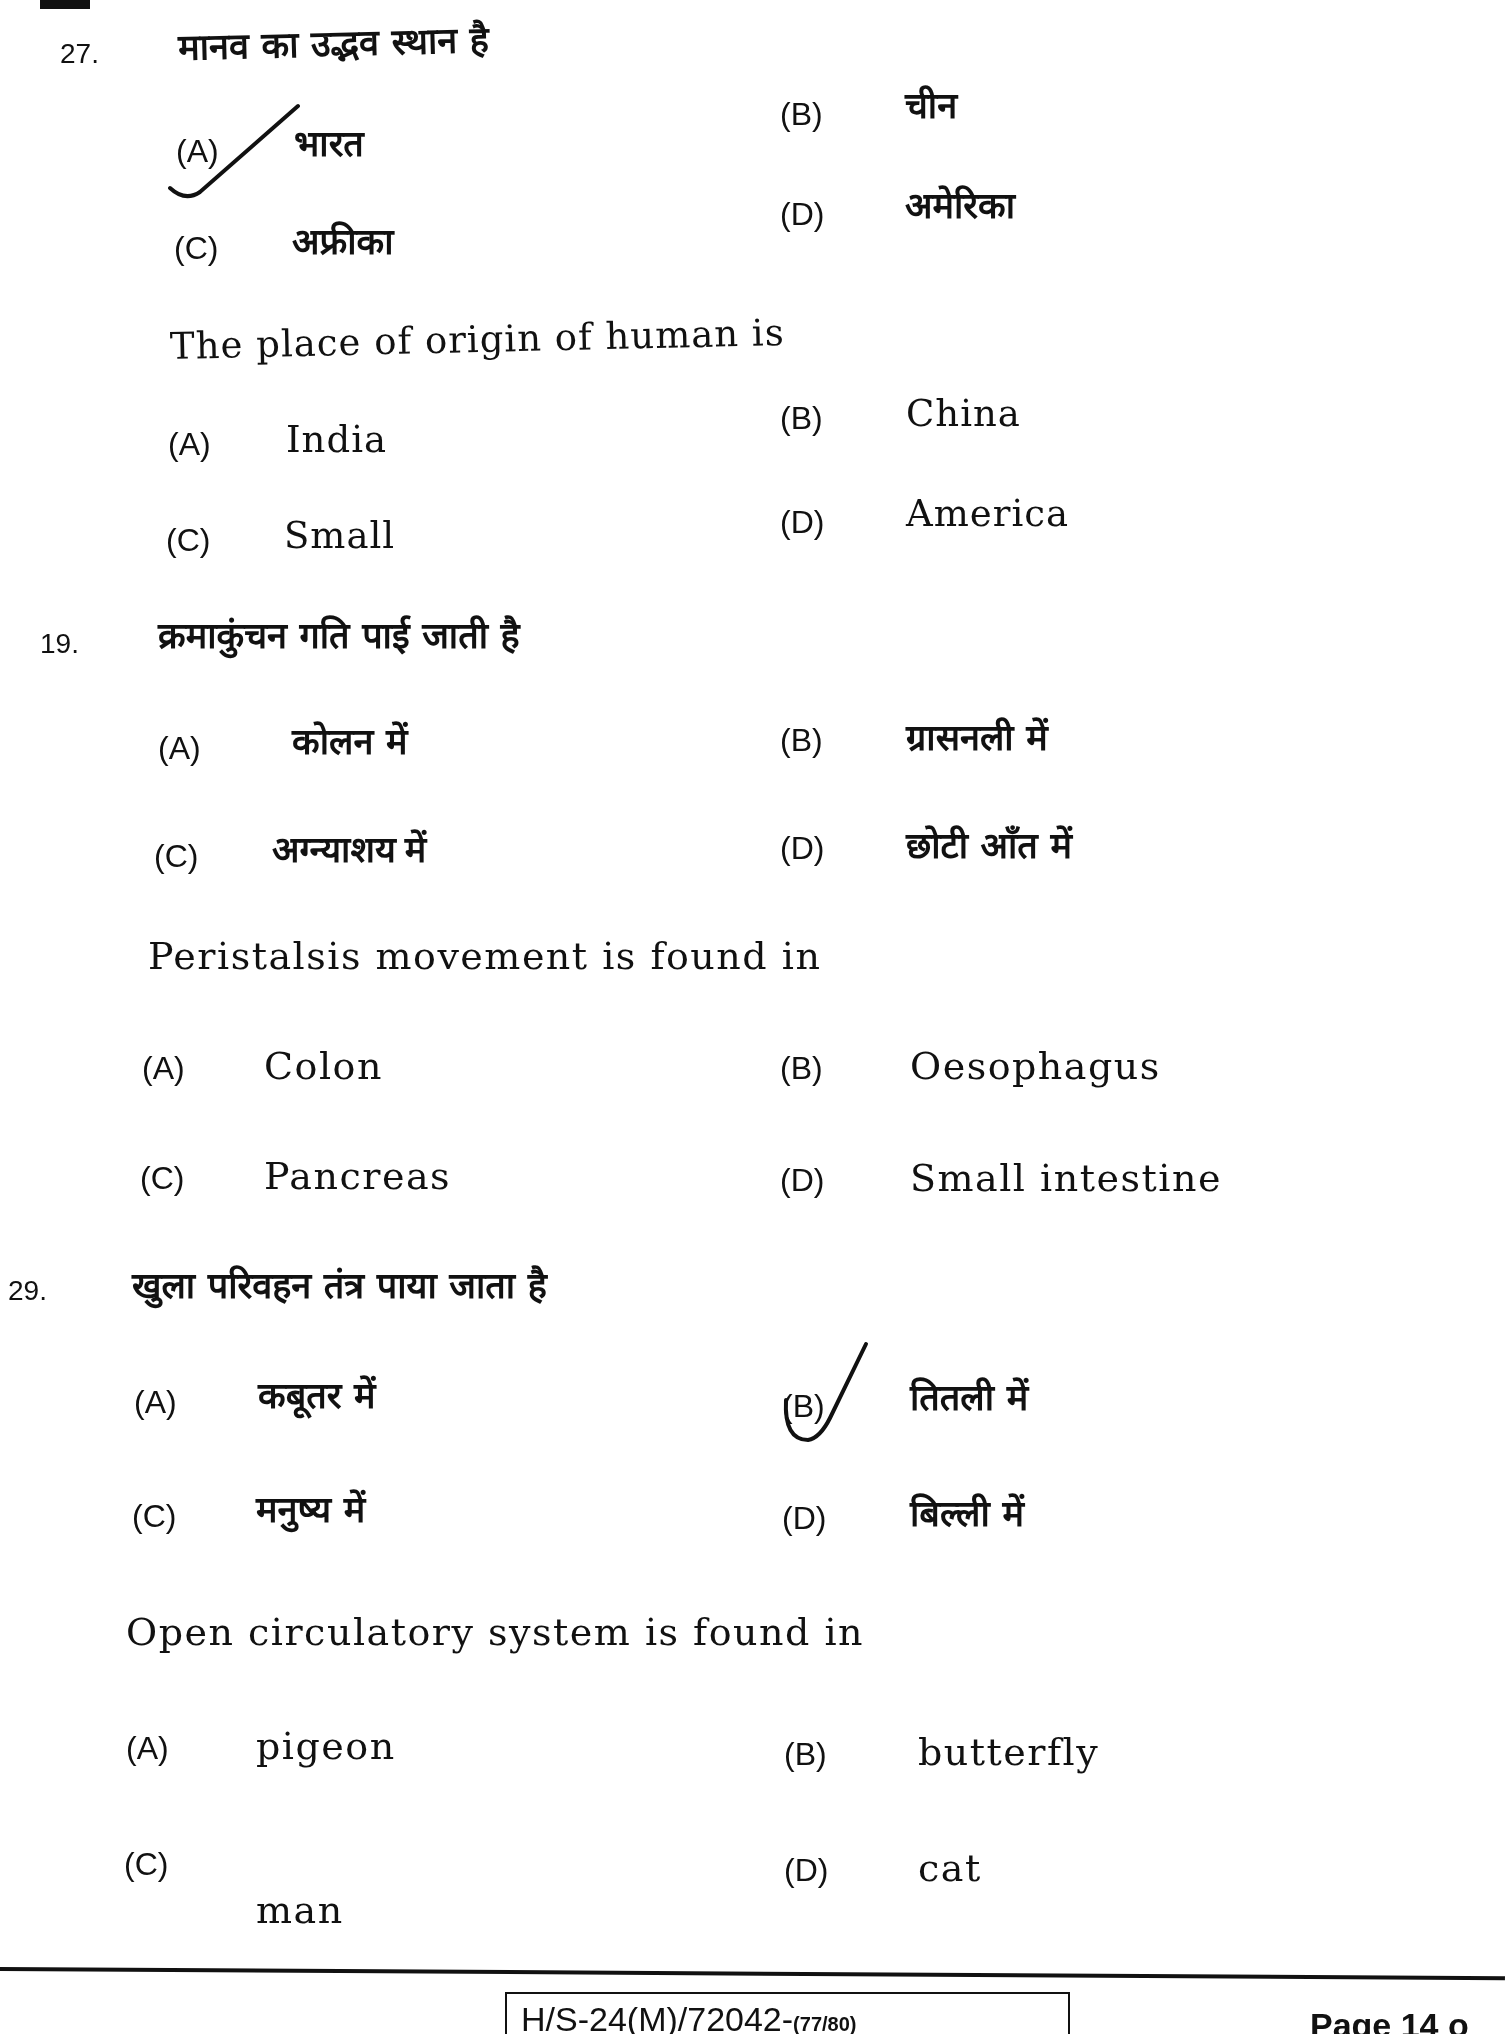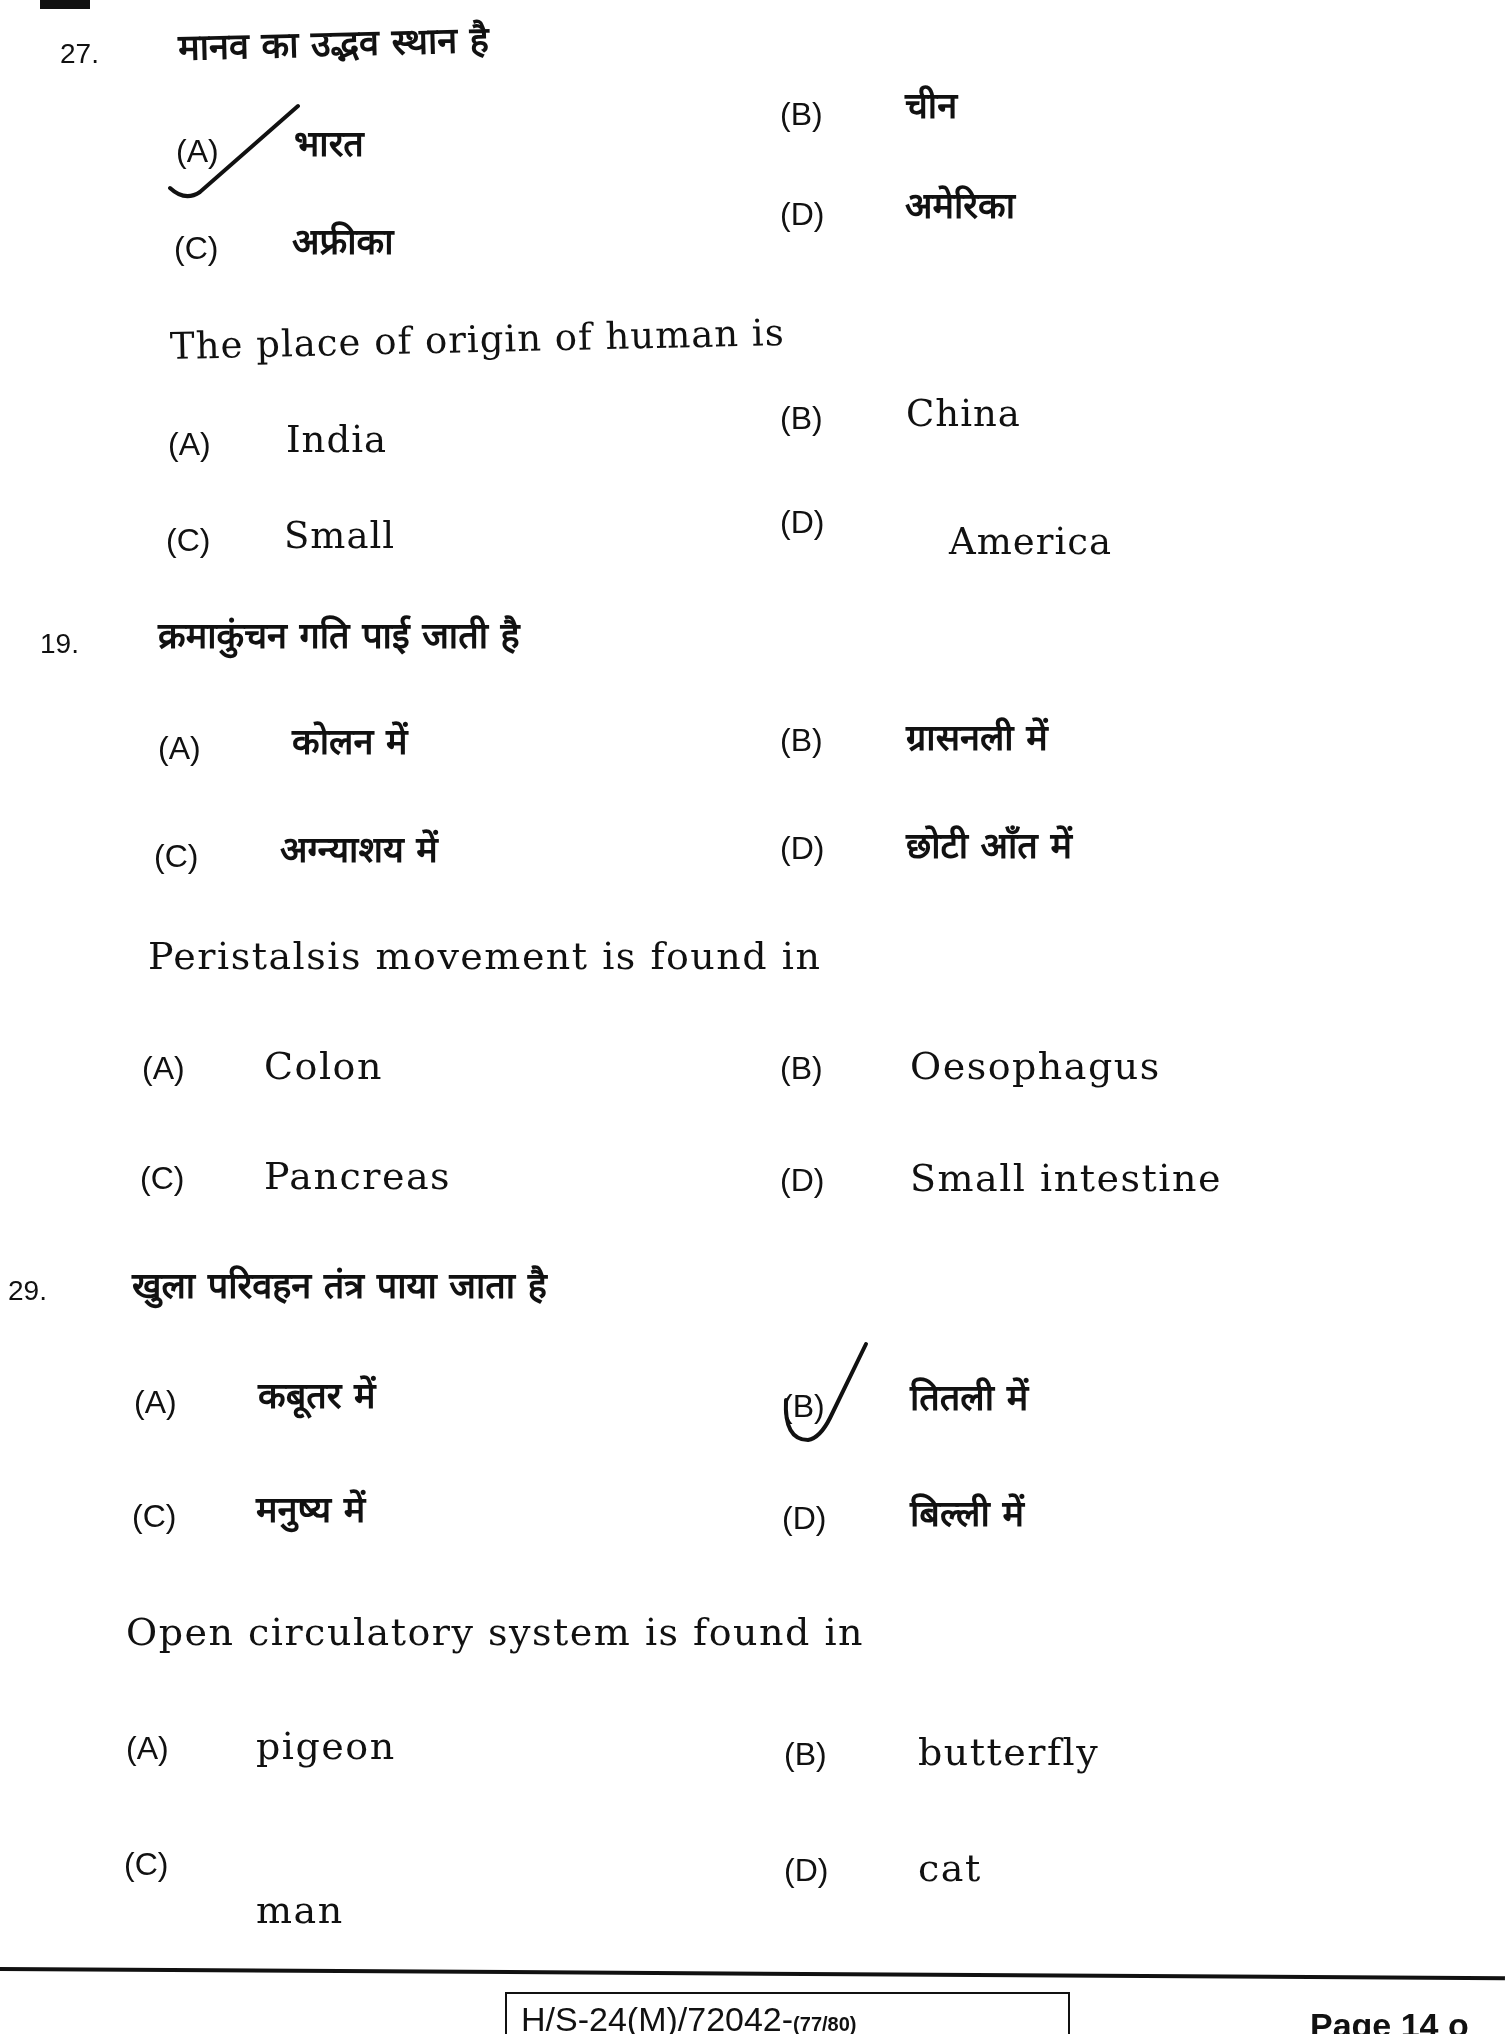--- a/index.html
+++ b/index.html
@@ -47,33 +47,33 @@
   <span class="abs hin" style="left:905px;top:180px;">अमेरिका</span>
 
   <span class="abs eng" style="left:170px;top:318px;transform:rotate(-1.3deg);">The place of origin of human is</span>
   <span class="abs lbl" style="left:168px;top:426px;">(A)</span>
   <span class="abs eng" style="left:286px;top:418px;">India</span>
   <span class="abs lbl" style="left:780px;top:400px;">(B)</span>
   <span class="abs eng" style="left:906px;top:392px;">China</span>
   <span class="abs lbl" style="left:166px;top:522px;">(C)</span>
   <span class="abs eng" style="left:284px;top:514px;">Small</span>
   <span class="abs lbl" style="left:780px;top:504px;">(D)</span>
-  <span class="abs eng" style="left:906px;top:520px;margin-left:43px;">America</span>
+  <span class="abs eng" style="left:906px;top:492px;">America</span>
 </div>
 
 <div>
   <span class="abs qnum" style="left:40px;top:628px;">19.</span>
   <span class="abs hin" style="left:158px;top:610px;">क्रमाकुंचन गति पाई जाती है</span>
 
   <span class="abs lbl" style="left:158px;top:730px;">(A)</span>
   <span class="abs hin" style="left:276px;top:716px;margin-left:16px;">कोलन में</span>
   <span class="abs lbl" style="left:780px;top:722px;">(B)</span>
   <span class="abs hin" style="left:906px;top:712px;">ग्रासनली में</span>
   <span class="abs lbl" style="left:154px;top:838px;">(C)</span>
-  <span class="abs hin" style="left:280px;top:824px;">अग्न्याशय में</span>
+  <span class="abs hin" style="left:272px;top:824px;font-family:Liberation Serif, serif;">अग्न्याशय में</span>
   <span class="abs lbl" style="left:780px;top:830px;">(D)</span>
   <span class="abs hin" style="left:906px;top:820px;">छोटी आँत में</span>
 
   <span class="abs eng-b" style="left:148px;top:934px;">Peristalsis movement is found in</span>
   <span class="abs lbl" style="left:142px;top:1050px;">(A)</span>
   <span class="abs eng-b" style="left:264px;top:1044px;">Colon</span>
   <span class="abs lbl" style="left:780px;top:1050px;">(B)</span>
   <span class="abs eng-b" style="left:910px;top:1044px;">Oesophagus</span>
   <span class="abs lbl" style="left:140px;top:1160px;">(C)</span>
   <span class="abs eng-b" style="left:264px;top:1154px;">Pancreas</span>

